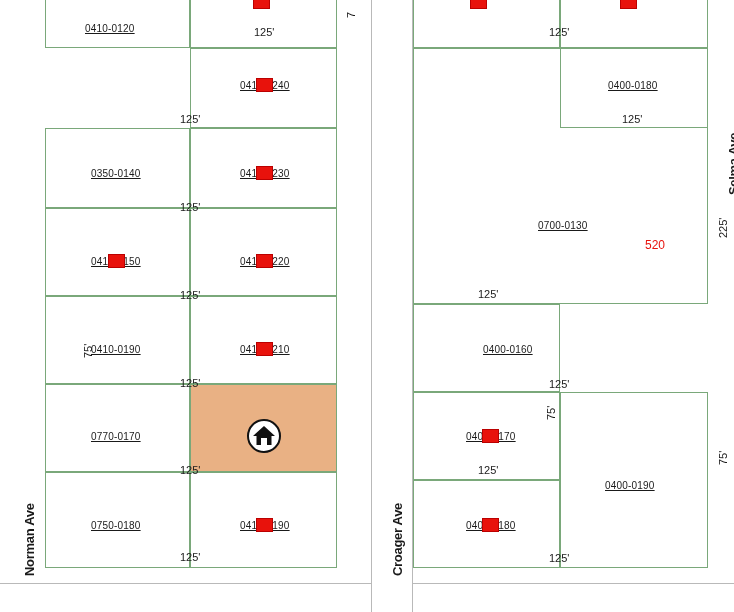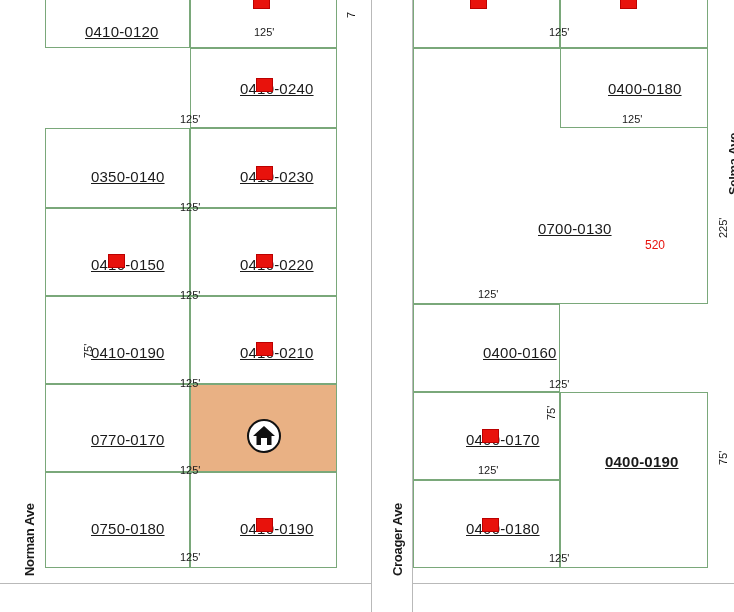--- a/index.html
+++ b/index.html
@@ -20,21 +20,21 @@
     box-sizing: border-box;
     border: 1px solid #7aa87a;
     background: transparent;
   }
   .parcel.highlight {
     background: #e9b184;
     border-color: #7aa87a;
   }
   .plabel {
     position: absolute;
-    font-size: 15px;
+    font-size: 10px;
     color: #1a1a1a;
     text-decoration: underline;
     white-space: nowrap;
     letter-spacing: 0.2px;
     text-align: right;
   }
   .dim {
     position: absolute;
     font-size: 11px;
     color: #1a1a1a;
@@ -151,21 +151,21 @@
   <div class="parcel" style="left:413px; top:48px; width:295px; height:256px;"></div>
   <div class="parcel" style="left:413px; top:304px; width:147px; height:88px;"></div>
   <div class="parcel" style="left:413px; top:392px; width:147px; height:88px;"></div>
   <div class="parcel" style="left:560px; top:392px; width:148px; height:176px;"></div>
   <div class="parcel" style="left:413px; top:480px; width:147px; height:88px;"></div>
 
   <div class="plabel" style="left:608px; top:80px;">0400-0180</div>
   <div class="plabel" style="left:538px; top:220px;">0700-0130</div>
   <div class="plabel" style="left:483px; top:344px;">0400-0160</div>
   <div class="plabel" style="left:466px; top:431px;">0400-0170</div>
-  <div class="plabel" style="left:605px; top:453px;font-weight:bold;">0400-0190</div>
+  <div class="plabel" style="left:605px; top:480px;">0400-0190</div>
   <div class="plabel" style="left:466px; top:520px;">0400-0180</div>
 
   <div class="marker" style="left:470px; top:-5px;"></div>
   <div class="marker" style="left:620px; top:-5px;"></div>
   <div class="marker" style="left:482px; top:429px;"></div>
   <div class="marker" style="left:482px; top:518px;"></div>
 
   <div class="dim" style="left:549px; top:26px;">125'</div>
   <div class="dim" style="left:622px; top:113px;">125'</div>
   <div class="dim" style="left:478px; top:288px;">125'</div>

